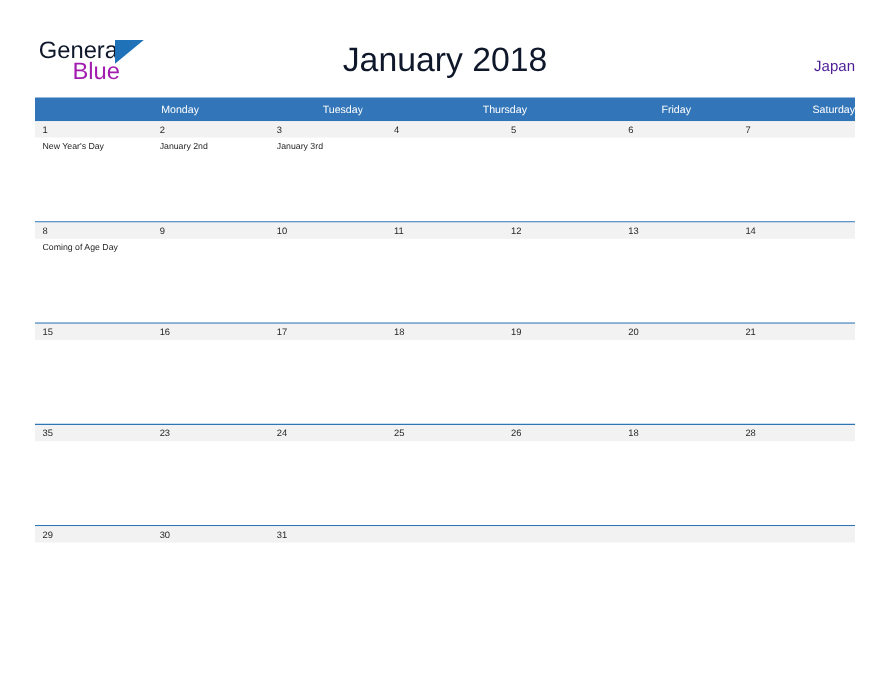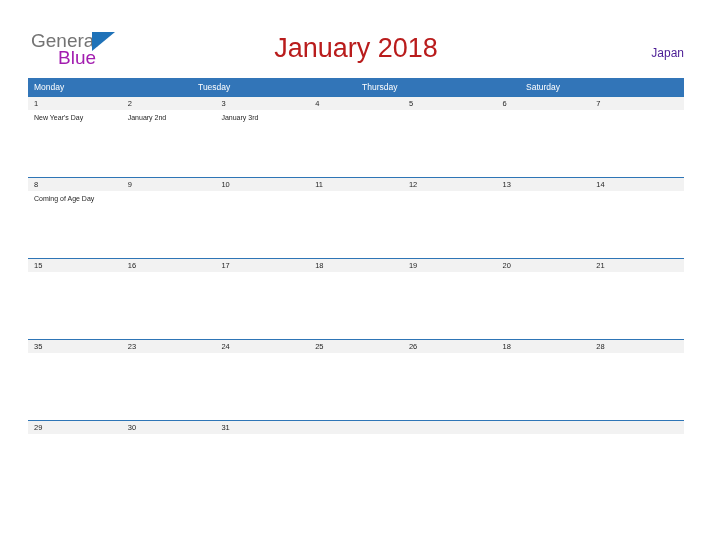--- a/index.html
+++ b/index.html
@@ -34,21 +34,21 @@
     top: 31px;
     width: 130px;
     height: 42px;
   }
   .logo-general {
     position: absolute;
     left: 0;
     top: 0;
     font-size: 19px;
     line-height: 19px;
-    color: #737373;
+    color: #0f172a;
     letter-spacing: 0px;
     font-weight: 400;
   }
   .logo-blue {
     position: absolute;
     left: 27px;
     top: 17px;
     font-size: 19px;
     line-height: 19px;
     color: #a21caf;
@@ -65,21 +65,21 @@
   }
 
   .cal-title {
     position: absolute;
     left: 0;
     top: 32px;
     width: 712px;
     text-align: center;
     font-size: 27px;
     line-height: 32px;
-    color: #b91c1c;
+    color: #0f172a;
     font-weight: 400;
   }
 
   .country {
     position: absolute;
     right: 28px;
     top: 46px;
     font-size: 12px;
     line-height: 14px;
     color: #4c1d95;
@@ -103,20 +103,21 @@
   .weekday-cell {
     flex: 1 1 0;
     min-width: 0;
     color: #ffffff;
     font-size: 8.5px;
     line-height: 18px;
     padding-left: 6px;
     box-sizing: border-box;
     white-space: nowrap;
     overflow: hidden;
+    text-align: right;
   }
 
   .week-row {
     width: 656px;
     height: 81px;
     position: relative;
     border-top: 1px solid #2e75b6;
     box-sizing: border-box;
   }
   .week-row:first-of-type {
@@ -174,20 +175,21 @@
     <div class="country">Japan</div>
 
   </div>
 
   <div class="calendar">
 
     <div class="weekday-row">
       <div class="weekday-cell">Monday</div>
       <div class="weekday-cell">Tuesday</div>
       <div class="weekday-cell">Thursday</div>
+      <div class="weekday-cell">Friday</div>
       <div class="weekday-cell">Saturday</div>
     </div>
 
     <div class="week-row">
       <div class="date-band">
         <div class="date-cell">1</div>
         <div class="date-cell">2</div>
         <div class="date-cell">3</div>
         <div class="date-cell">4</div>
         <div class="date-cell">5</div>

